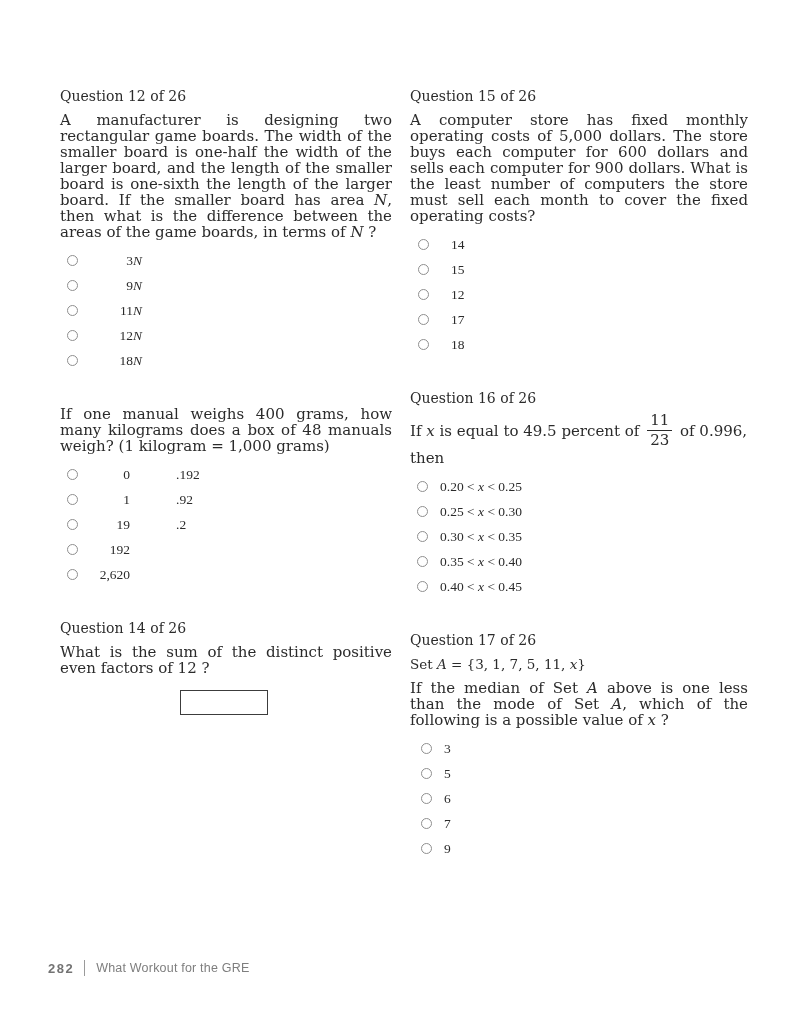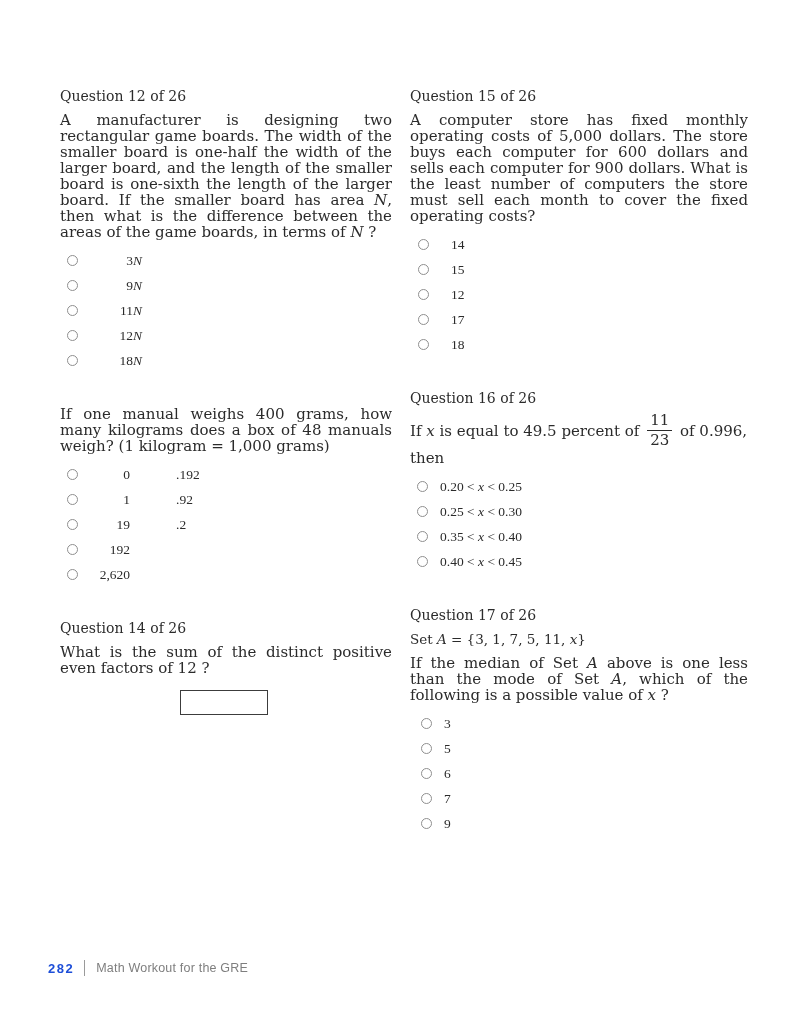--- a/index.html
+++ b/index.html
@@ -45,21 +45,21 @@
   
   .entry-box {
     display: block; width: 88px; height: 25px; margin: 14px 0 0 120px;
     border: 1.5px solid #3c3c3c; background: #fff; outline: none;
     font-family: inherit; font-size: 13.5px; padding: 0 4px;
   }
 
   
   .footer { position: absolute; left: 48px; top: 960px; display: flex;
             align-items: center; font-family: "Liberation Sans", "DejaVu Sans", sans-serif; }
-  .footer-page { font-size: 13px; font-weight: bold; color: #1d4ed8; letter-spacing: 1.5px; }
+  .footer-page { font-size: 13px; font-weight: bold; color: #737373; letter-spacing: 1.5px; }
   .footer-divider { width: 1px; height: 16px; background: #9a9a9a; margin: 0 11px 0 10px; }
   .footer-title { font-size: 12.5px; color: #7e7e7e; letter-spacing: 0.2px; }
 </style>
 </head>
 <body>
 
 <div class="col col-left">
 
   <div class="question q12">
     <div class="q-header">Question 12 of 26</div>
@@ -163,20 +163,24 @@
       <div class="choice">
         <span class="radio"></span>
         <span class="choice-label"><span>0.20 &lt; </span><i>x</i><span> &lt; 0.25</span></span>
       </div>
       <div class="choice">
         <span class="radio"></span>
         <span class="choice-label"><span>0.25 &lt; </span><i>x</i><span> &lt; 0.30</span></span>
       </div>
       <div class="choice">
         <span class="radio"></span>
+        <span class="choice-label"><span>0.30 &lt; </span><i>x</i><span> &lt; 0.35</span></span>
+      </div>
+      <div class="choice">
+        <span class="radio"></span>
         <span class="choice-label"><span>0.35 &lt; </span><i>x</i><span> &lt; 0.40</span></span>
       </div>
       <div class="choice">
         <span class="radio"></span>
         <span class="choice-label"><span>0.40 &lt; </span><i>x</i><span> &lt; 0.45</span></span>
       </div>
     </div>
   </div>
 
   <div class="question q17">
@@ -205,14 +209,14 @@
         <span class="choice-label"><span>9</span></span>
       </div>
     </div>
   </div>
 
 </div>
 
 <div class="footer">
   <span class="footer-page">282</span>
   <span class="footer-divider"></span>
-  <span class="footer-title">Math Workout for the GRE</span>
+  <span class="footer-title">What Workout for the GRE</span>
 </div>
 
 </body></html>

